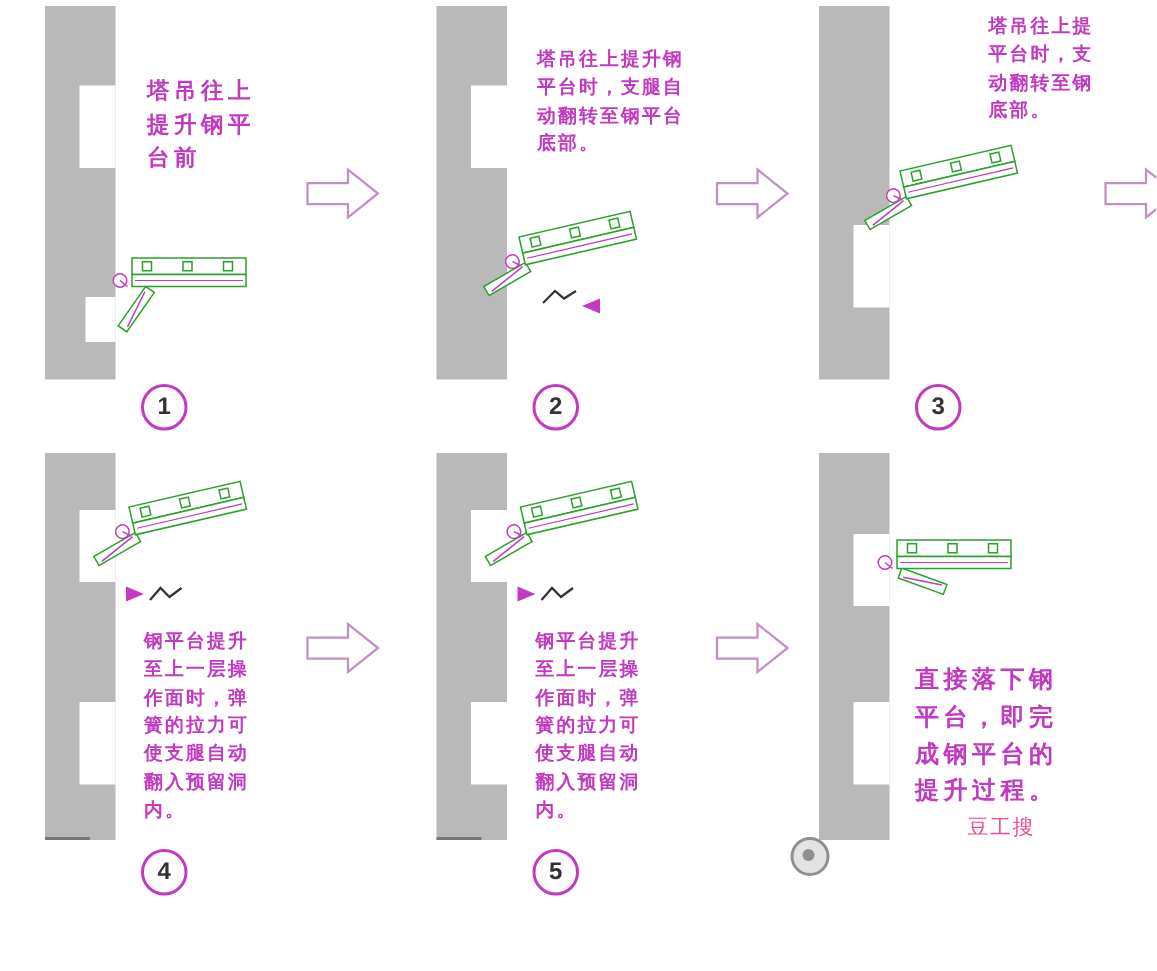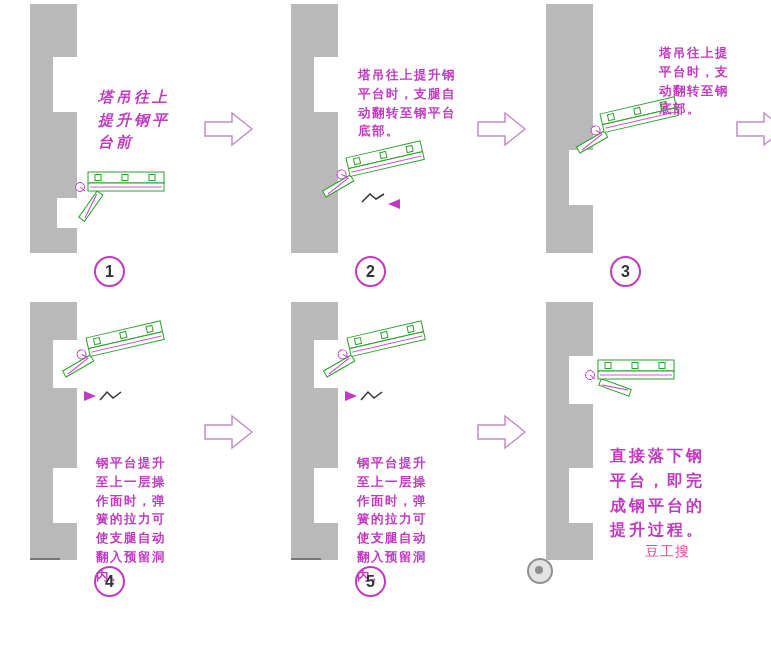--- a/index.html
+++ b/index.html
@@ -1,19 +1,19 @@
 <!DOCTYPE html>
 <html><head>
 <meta charset="utf-8">
 <style>
   html,body{margin:0;padding:0;background:#ffffff;}
   .canvas{position:relative;width:771px;height:647px;background:#ffffff;overflow:hidden;
           font-family:"Liberation Sans","DejaVu Sans",sans-serif;}
   .art{position:absolute;left:0;top:0;}
-  .note{position:absolute;color:#c13ac1;font-weight:bold;white-space:pre-line;margin-top:36px;}
+  .note{position:absolute;color:#c13ac1;font-weight:bold;white-space:pre-line;}
   .note-lg{font-size:15px;letter-spacing:3px;line-height:1.5;}
   .note-sm{font-size:12.5px;letter-spacing:1.5px;line-height:1.5;}
   .note-xl{font-size:16px;letter-spacing:3px;line-height:1.55;}
   .badge{position:absolute;width:27px;height:27px;border:2px solid #c13ac1;border-radius:50%;
          display:flex;align-items:center;justify-content:center;
          font-size:16px;font-weight:bold;color:#333;background:transparent;}
   .caption{position:absolute;left:0;top:611px;width:100%;text-align:center;
            font-size:22px;letter-spacing:2px;color:#222;
            font-family:"Liberation Serif","DejaVu Serif",serif;}
   .wm-faint{position:absolute;left:645px;top:543px;color:#ec4899;font-size:14px;letter-spacing:1px;}
@@ -109,21 +109,21 @@
       <use href="#g-platform" transform="translate(598,360)"></use>
     </g>
 
     <use href="#g-arrow" transform="translate(205,113)"></use>
     <use href="#g-arrow" transform="translate(478,113)"></use>
     <use href="#g-arrow" transform="translate(737,113)"></use>
     <use href="#g-arrow" transform="translate(205,416)"></use>
     <use href="#g-arrow" transform="translate(478,416)"></use>
   </svg>
 
-  <div class="note note-lg" style="left:98px;top:50px;width:84px;font-style:italic;">塔吊往上
+  <div class="note note-lg" style="left:98px;top:50px;width:84px;">塔吊往上
 提升钢平
 台前</div>
   <div class="note note-sm" style="left:358px;top:30px;width:122px;">塔吊往上提升钢
 平台时，支腿自
 动翻转至钢平台
 底部。</div>
   <div class="note note-sm" style="left:659px;top:8px;width:112px;">塔吊往上提
 平台时，支
 动翻转至钢
 底部。</div>
@@ -134,21 +134,21 @@
 使支腿自动
 翻入预留洞
 内。</div>
   <div class="note note-sm" style="left:357px;top:418px;width:92px;">钢平台提升
 至上一层操
 作面时，弹
 簧的拉力可
 使支腿自动
 翻入预留洞
 内。</div>
-  <div class="note note-xl" style="left:610px;top:408px;width:130px;">直接落下钢
+  <div class="note note-xl" style="left:610px;top:442px;width:130px;">直接落下钢
 平台，即完
 成钢平台的
 提升过程。</div>
 
   <span class="badge" style="left:94px;top:256px;">1</span>
   <span class="badge" style="left:355px;top:256px;">2</span>
   <span class="badge" style="left:610px;top:256px;">3</span>
   <span class="badge" style="left:94px;top:566px;">4</span>
   <span class="badge" style="left:355px;top:566px;">5</span>
 

